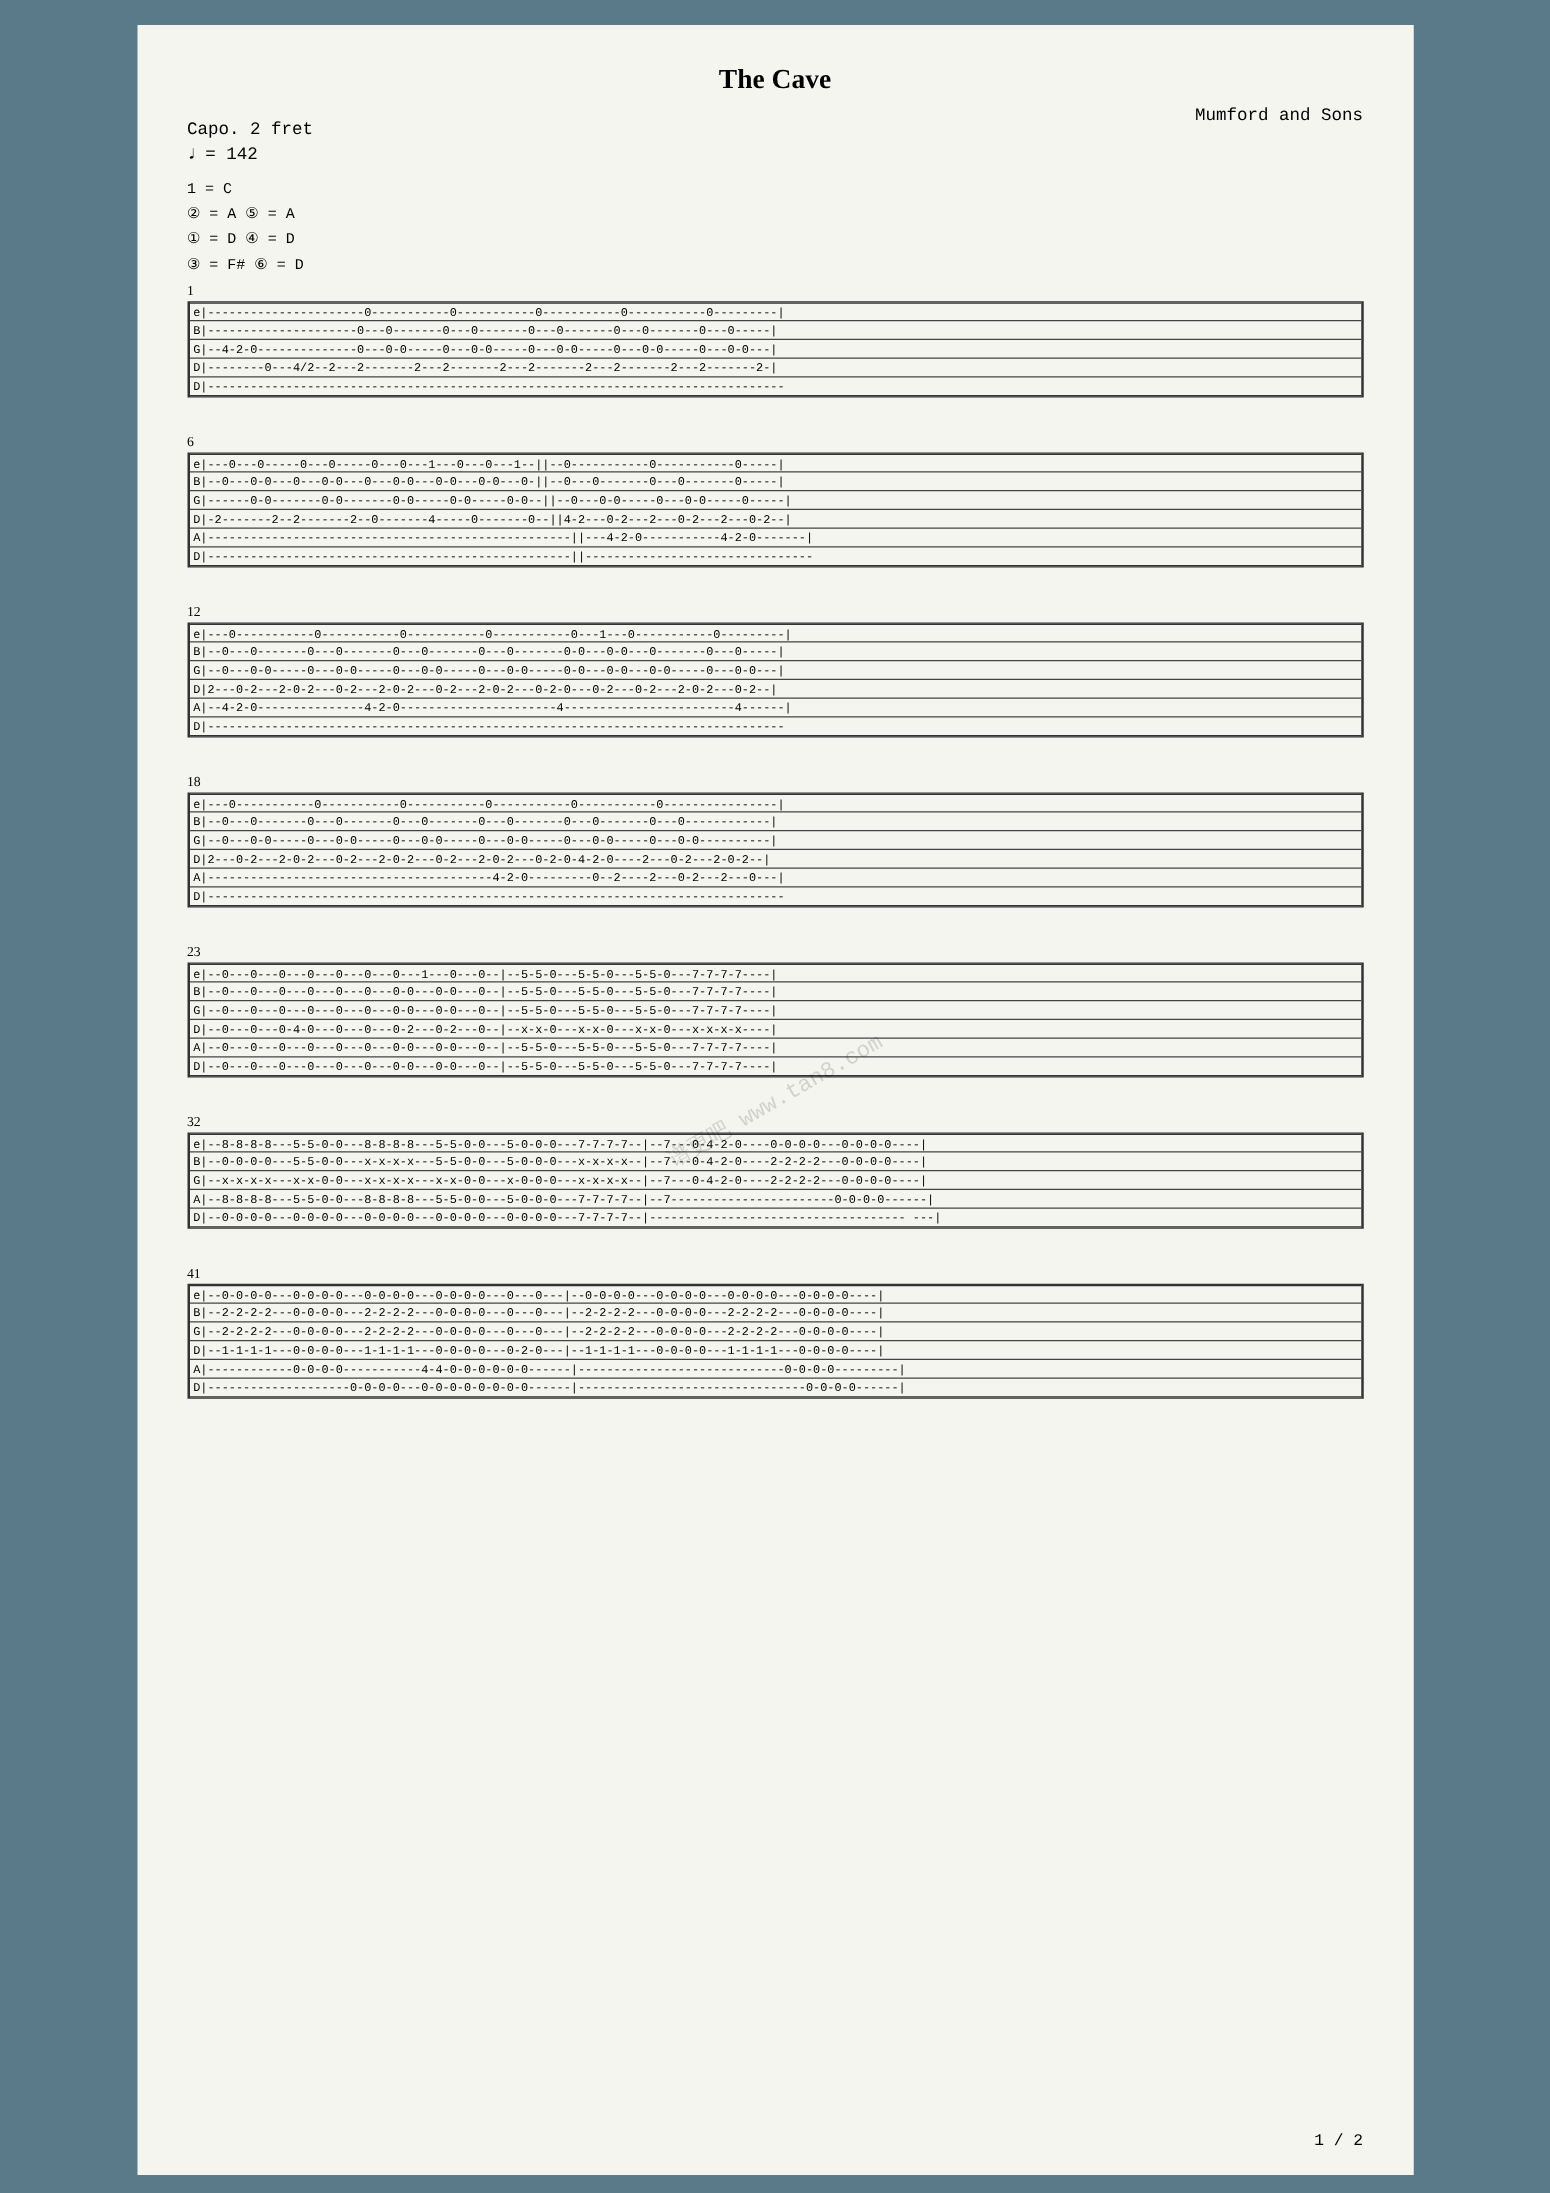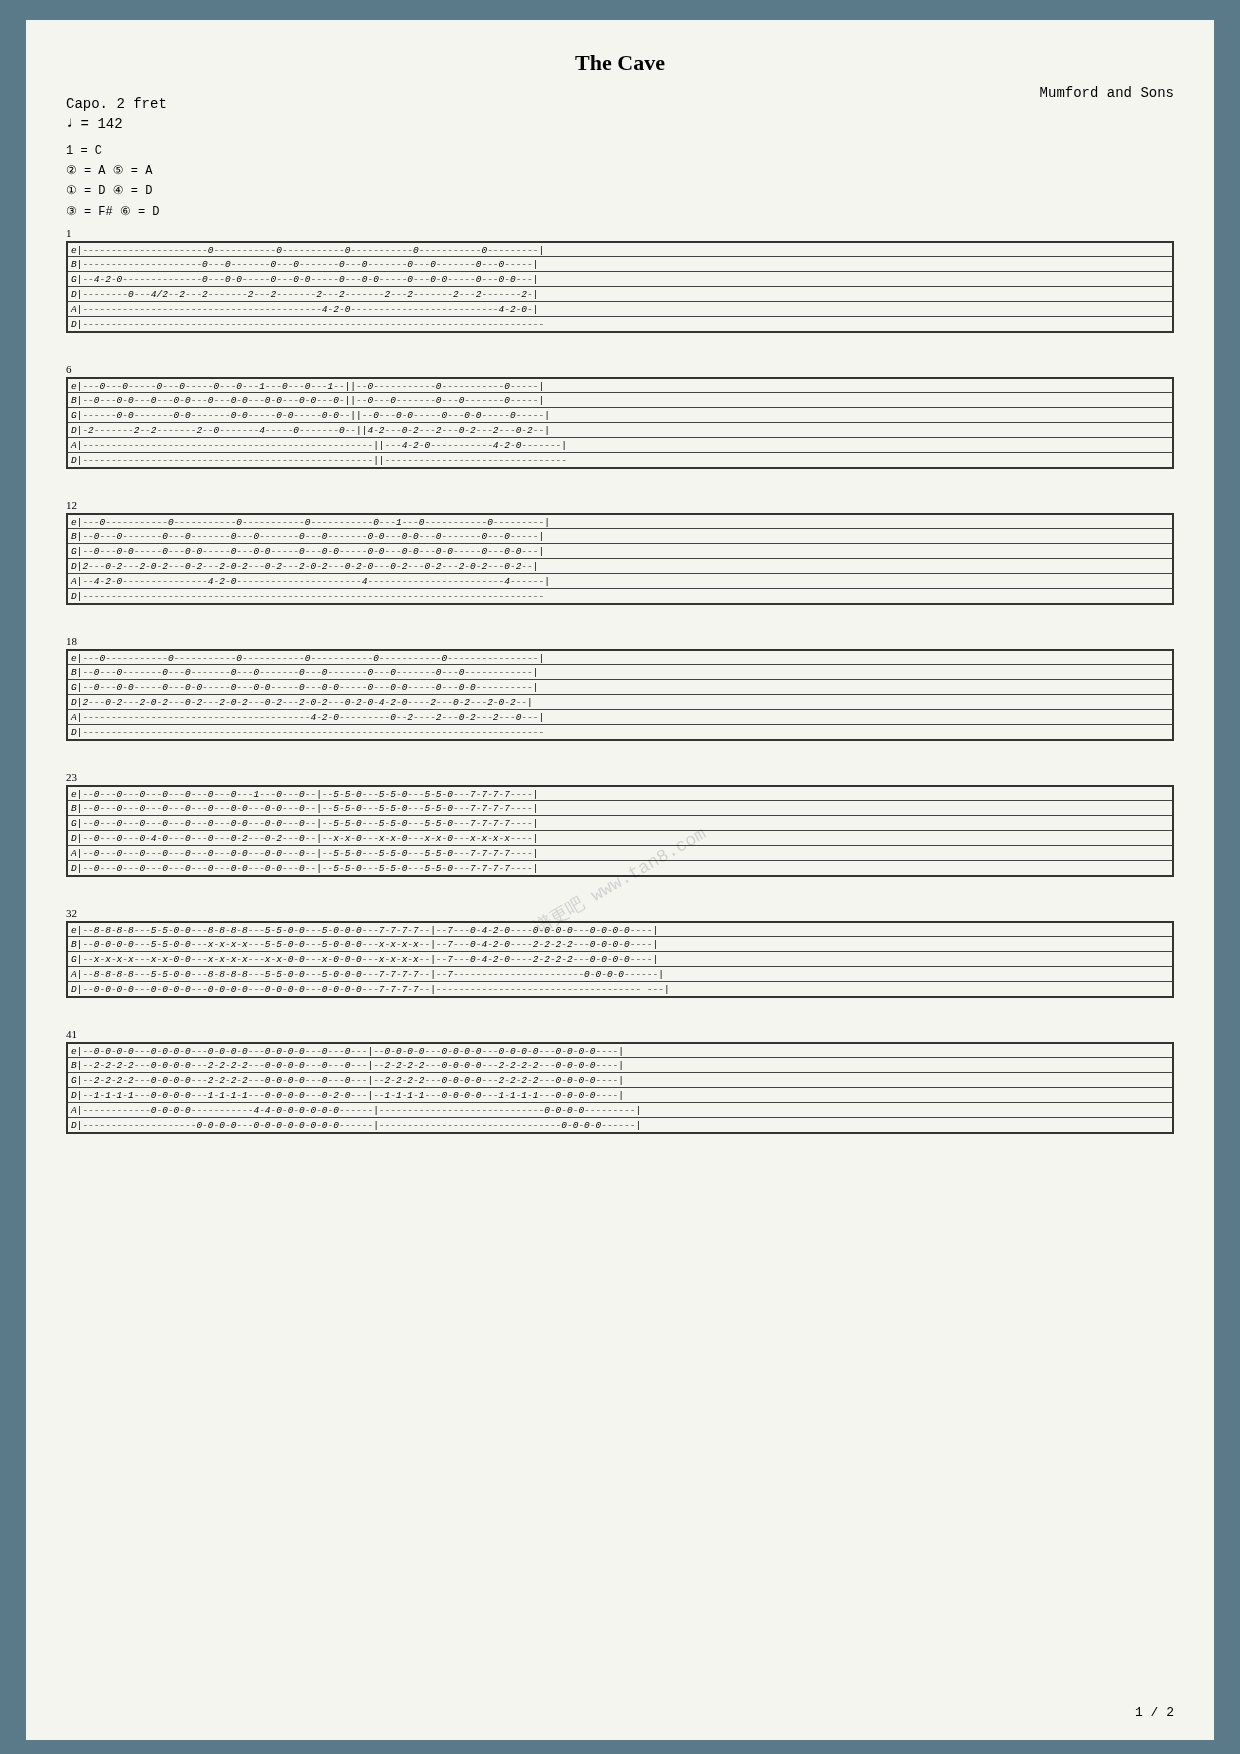--- a/index.html
+++ b/index.html
@@ -5,21 +5,21 @@
     * { margin: 0; padding: 0; box-sizing: border-box; }
     body {
       width: 1240px;
       min-height: 1754px;
       background-color: #5a7a8a;
       font-family: 'Courier New', Courier, monospace;
       position: relative;
       overflow-x: hidden;
     }
     .page {
-      width: 1188px;
+      width: 1021px;
       min-height: 1720px;
       background-color: #f5f5f0;
       margin: 20px auto;
       padding: 30px 40px;
       position: relative;
     }
     .title {
       text-align: center;
       font-size: 22px;
       font-weight: bold;
@@ -87,21 +87,20 @@
     .staff-line {
       height: 15px;
       line-height: 15px;
       border-bottom: 1px solid #444;
       font-size: 9.5px;
       font-family: 'Courier New', monospace;
       white-space: pre;
       overflow: hidden;
       display: block;
       padding-left: 3px;
-      font-style: italic;
     }
     .staff-line.top-border {
       border-top: 1.5px solid #333;
     }
     .staff-line.bottom-border {
       border-bottom: 1.5px solid #333;
     }
     .tab-section-wrapper {
       margin-bottom: 30px;
     }
@@ -127,21 +126,20 @@
     </div>
   </div>
 
   <div class="tab-section-wrapper">
     <div class="measure-number">1</div>
     <div class="tab-wrapper">
       <span class="staff-line top-border">e|----------------------0-----------0-----------0-----------0-----------0---------|</span>
       <span class="staff-line">B|---------------------0---0-------0---0-------0---0-------0---0-------0---0-----|</span>
       <span class="staff-line">G|--4-2-0--------------0---0-0-----0---0-0-----0---0-0-----0---0-0-----0---0-0---|</span>
       <span class="staff-line">D|--------0---4/2--2---2-------2---2-------2---2-------2---2-------2---2-------2-|</span>
-      <span class="staff-line">A|------------------------------------------4-2-0--------------------------4-2-0-|</span>
       <span class="staff-line bottom-border">D|---------------------------------------------------------------------------------</span>
     </div>
   </div>
 
   <div class="tab-section-wrapper">
     <div class="measure-number">6</div>
     <div class="tab-wrapper">
       <span class="staff-line top-border">e|---0---0-----0---0-----0---0---1---0---0---1--||--0-----------0-----------0-----|</span>
       <span class="staff-line">B|--0---0-0---0---0-0---0---0-0---0-0---0-0---0-||--0---0-------0---0-------0-----|</span>
       <span class="staff-line">G|------0-0-------0-0-------0-0-----0-0-----0-0--||--0---0-0-----0---0-0-----0-----|</span>

